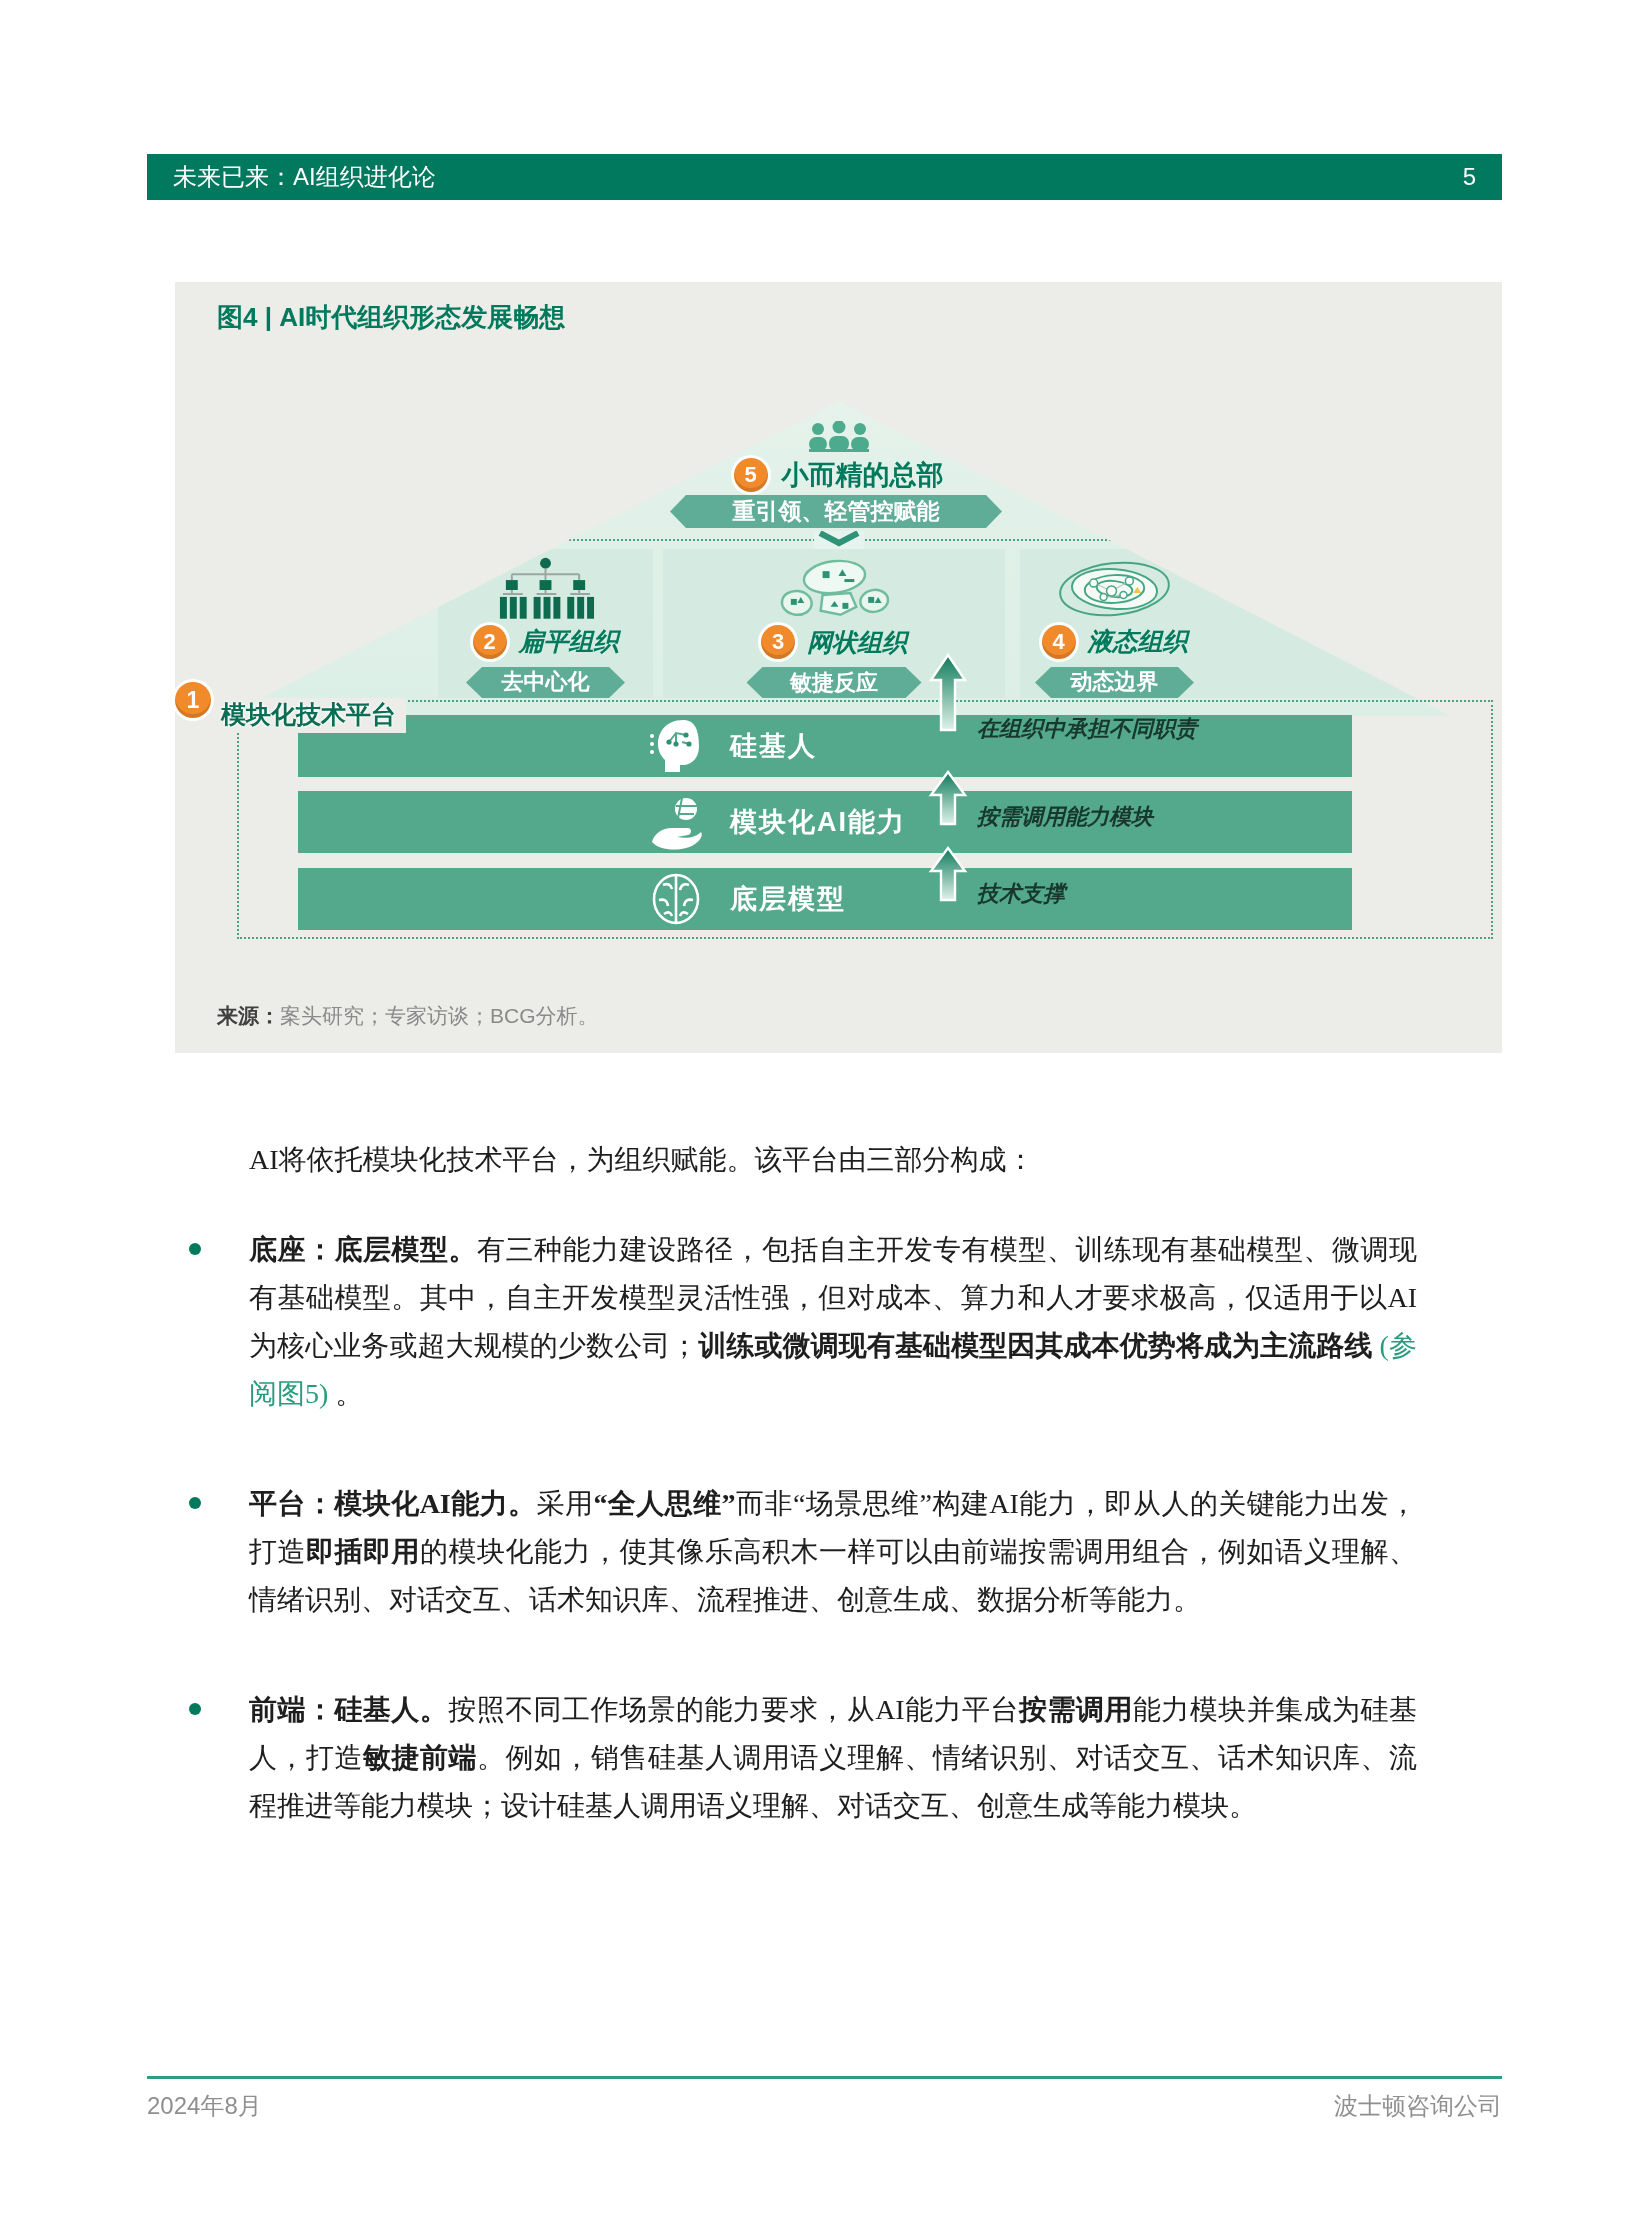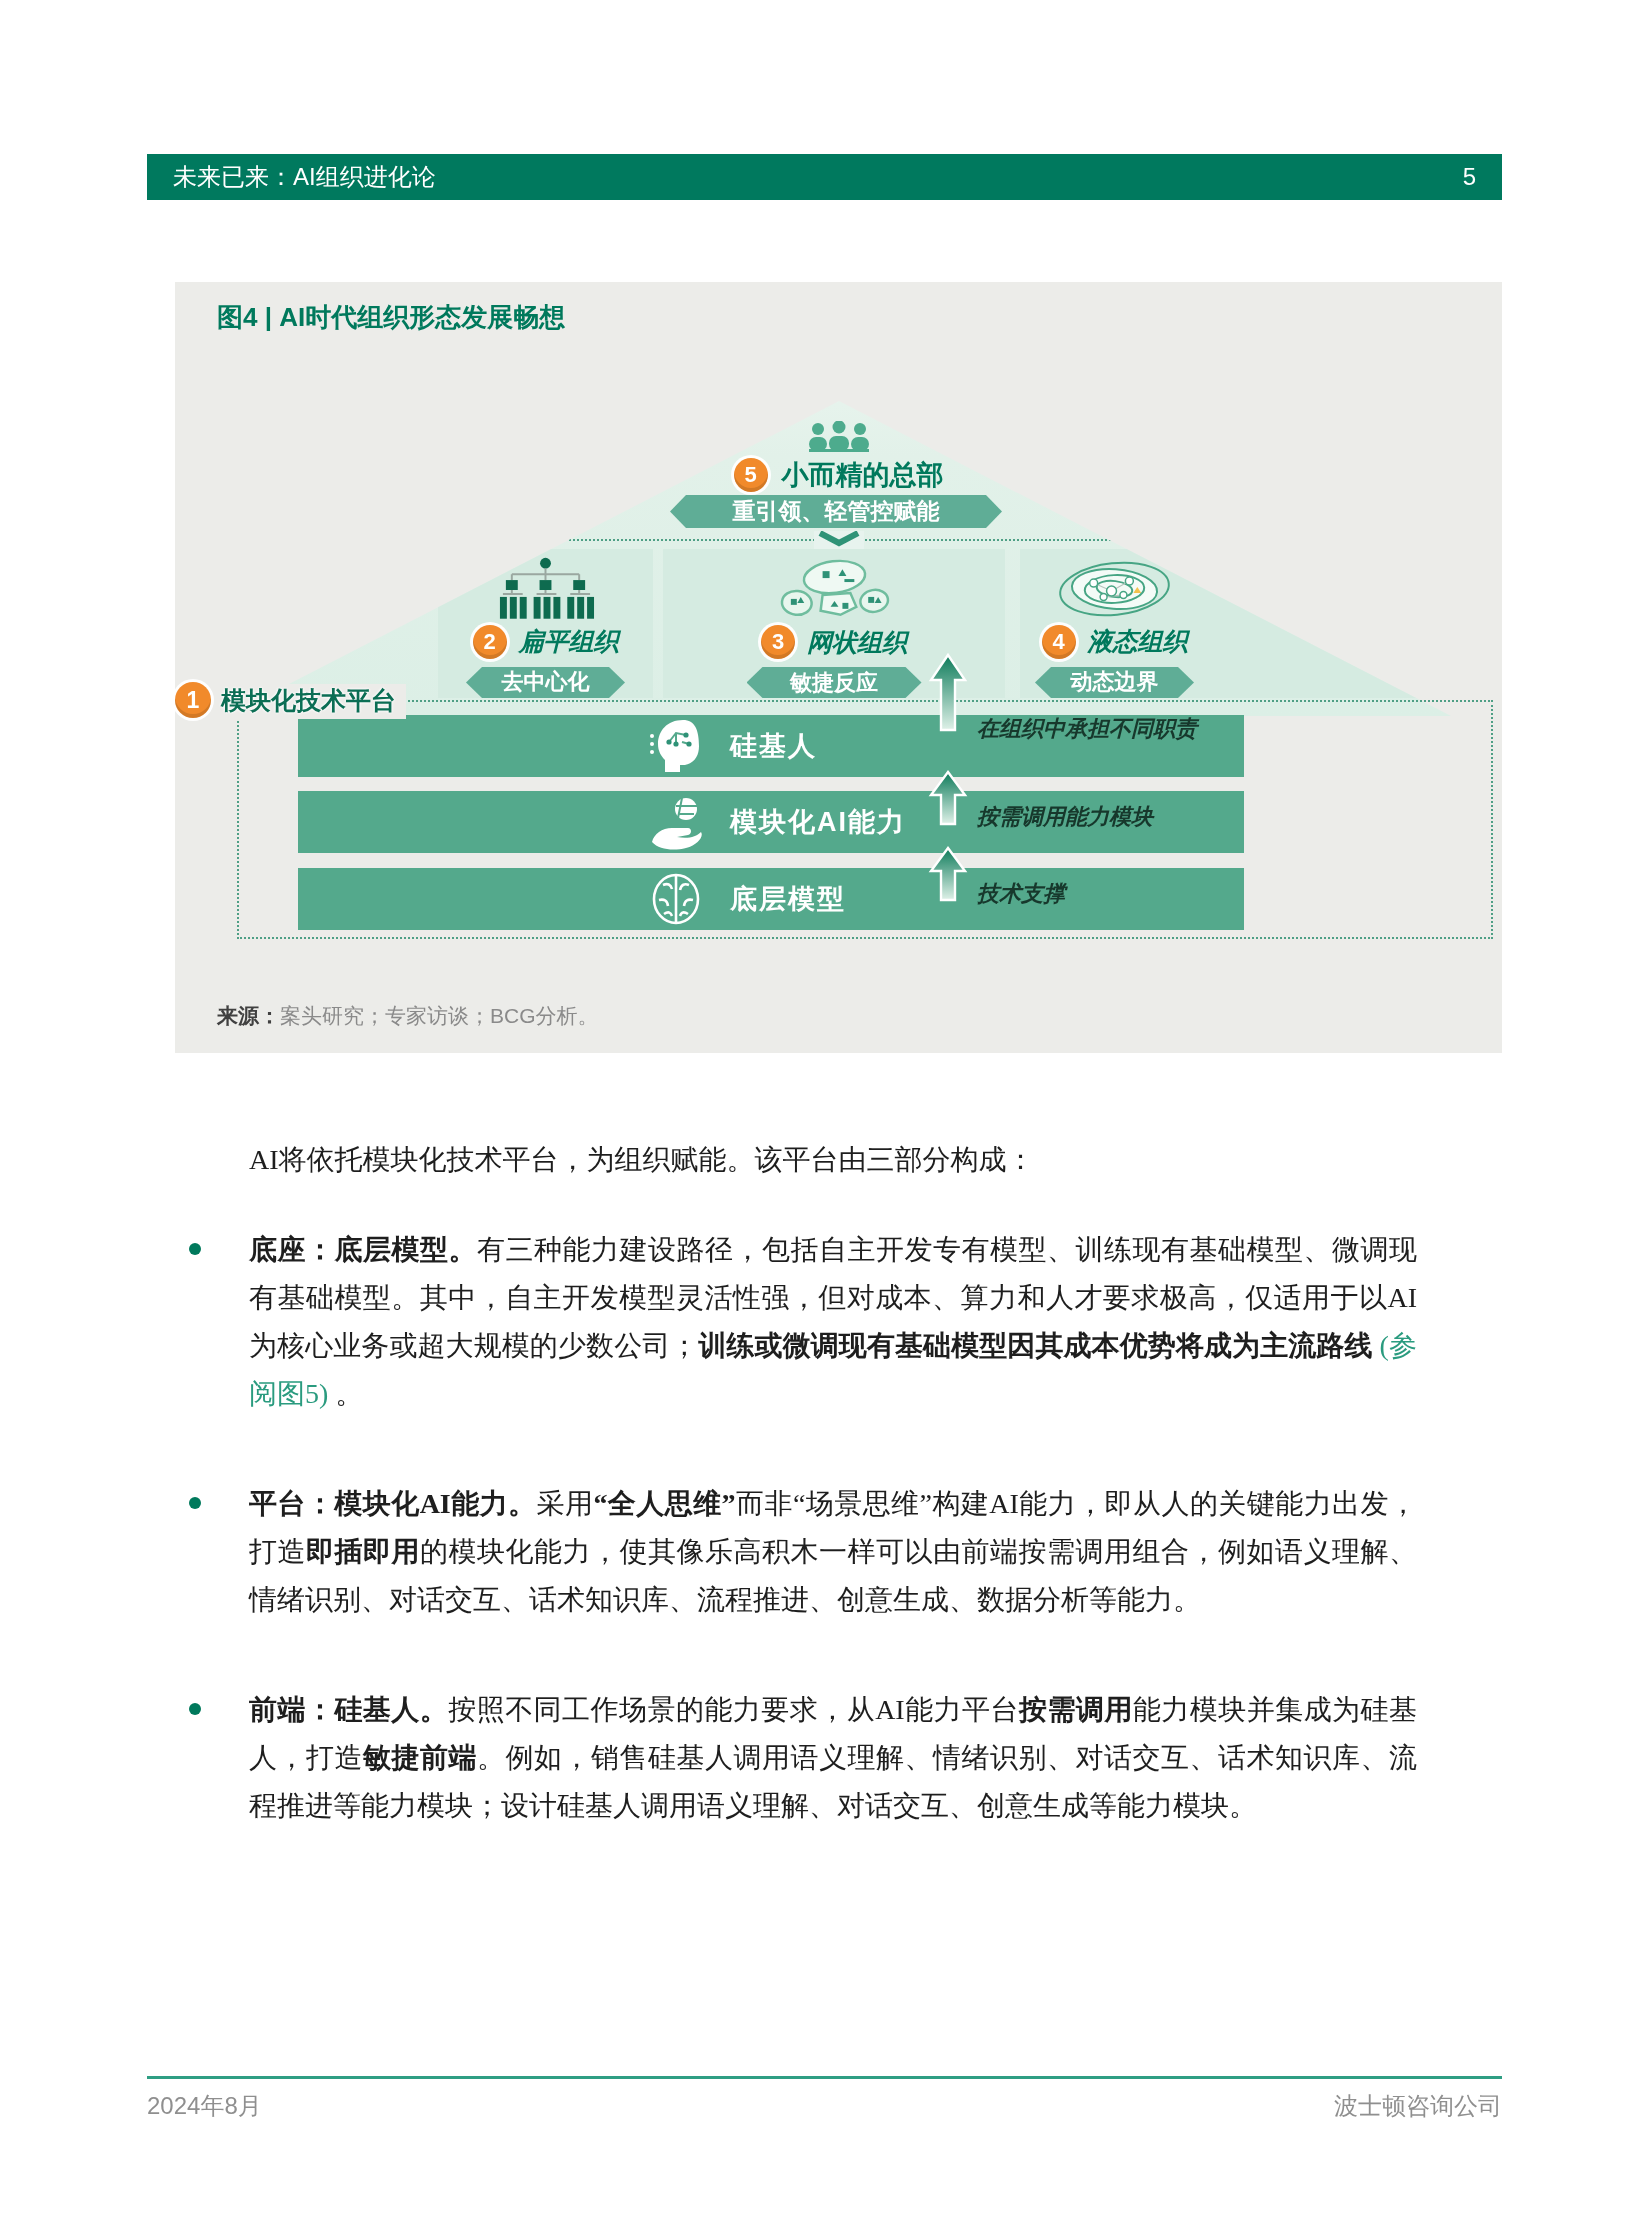--- a/index.html
+++ b/index.html
@@ -33,25 +33,25 @@
 
   .panel { position:absolute; top:267px; height:149px; background:#D5EBE1; }
   .panel-content { position:absolute; top:0; height:149px; display:flex; flex-direction:column; align-items:center; padding-top:6px; }
   .panel-row { display:flex; align-items:center; gap:12px; margin-top:4px; }
   .panel-title { font-size:25px; font-weight:bold; color:#00795C;font-style:italic; }
   .ribbon.small { height:32px; font-size:22px; margin-top:8px; }
   .icon-box { height:68px; display:flex; align-items:flex-end; justify-content:center; }
 
   
   .plat-circle { position:absolute; left:0px; top:400px; z-index:4; }
-  .plat-label { position:absolute; left:44px; top:402px; z-index:3; font-size:25px; font-weight:bold; color:#0B6E54;
+  .plat-label { position:absolute; left:44px; top:416px; z-index:3; font-size:25px; font-weight:bold; color:#0B6E54;
     background:#ECECE9; padding:0 10px 2px 2px;
     text-shadow:0 0 3px #fff, 0 0 3px #fff; }
   .plat-box { position:absolute; left:62px; top:418px; width:1256px; height:239px; border:2px dotted #4E9F85; }
-  .bar { position:absolute; left:123px; width:946px; height:62px; background:#54A98C;
+  .bar { position:absolute; left:123px; width:1054px; height:62px; background:#54A98C;
     display:flex; align-items:center; padding-left:350px; }
   .bar-icon { width:56px; display:flex; justify-content:center; }
   .bar-label { color:#fff; font-size:27px; font-weight:bold; margin-left:26px; letter-spacing:2px; }
   .up-arrow { position:absolute; left:753px; z-index:2; }
   .bar-note { position:absolute; left:802px; z-index:3; font-size:22px; font-style:italic; font-weight:bold; color:#17382C; }
 
   .source-line { position:absolute; left:42px; top:720px; font-size:21px; color:#8A8A8A; }
   .source-line b { color:#404040; }
 
   

